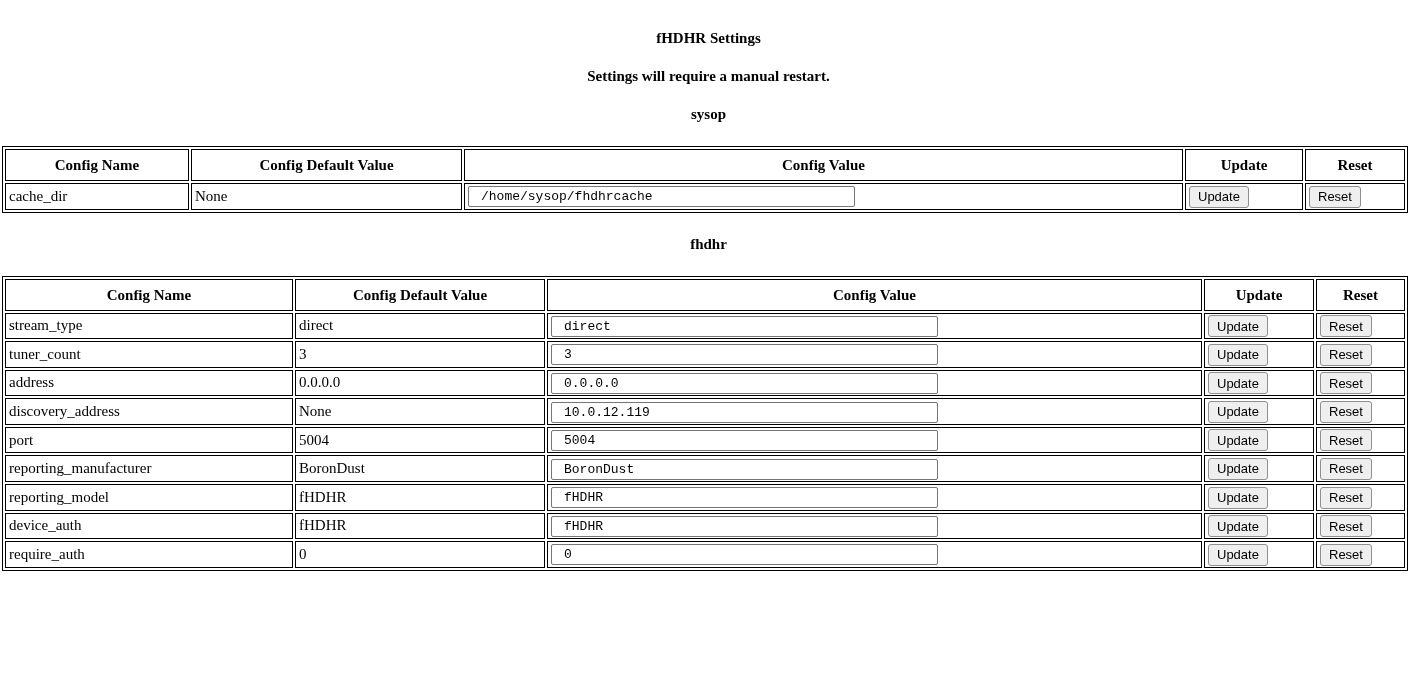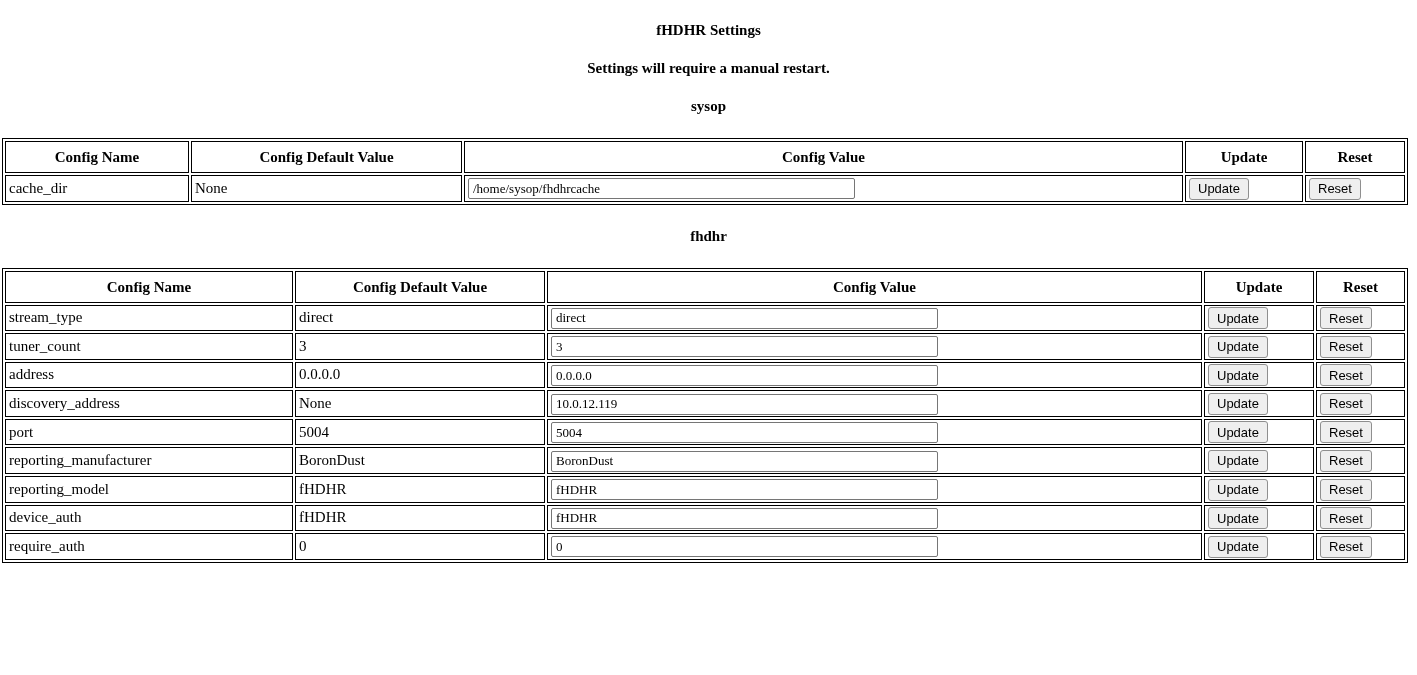--- a/index.html
+++ b/index.html
@@ -11,21 +11,21 @@
   }
   body { padding: 0 2px 20px 2px; }
 
   .heading {
     text-align: center;
     font-weight: bold;
     font-size: 15px;
     line-height: 17px;
     margin: 21px 0;
   }
-  .page-title { margin-top: 22px; }
+  .page-title { margin-top: 30px; }
 
   table.config-table {
     border-collapse: separate;
     border-spacing: 2px;
     border: 1px solid #000000;
     table-layout: fixed;
     width: 1406px;
     margin: 23px 0;
     background: #ffffff;
   }
@@ -60,27 +60,27 @@
   
   .t-fhdhr col.c1 { width: 288px; }
   .t-fhdhr col.c2 { width: 250px; }
   .t-fhdhr col.c3 { width: 655px; }
   .t-fhdhr col.c4 { width: 110px; }
 
   .value-input {
     width: 387px;
     height: 21px;
     box-sizing: border-box;
-    font-family: Liberation Serif, serif;
+    font-family: Liberation Mono, monospace;
     font-size: 13px;
     color: #000000;
     background: #ffffff;
     border: 1px solid #767676;
     border-radius: 2px;
-    padding: 1px 4px;
+    padding: 1px 12px;
     vertical-align: middle;
   }
   .btn {
     font-family: "Liberation Sans", sans-serif;
     font-size: 13px;
     color: #000000;
     background: #efefef;
     border: 1px solid #8f8f8f;
     border-radius: 3px;
     padding: 2px 8px;

